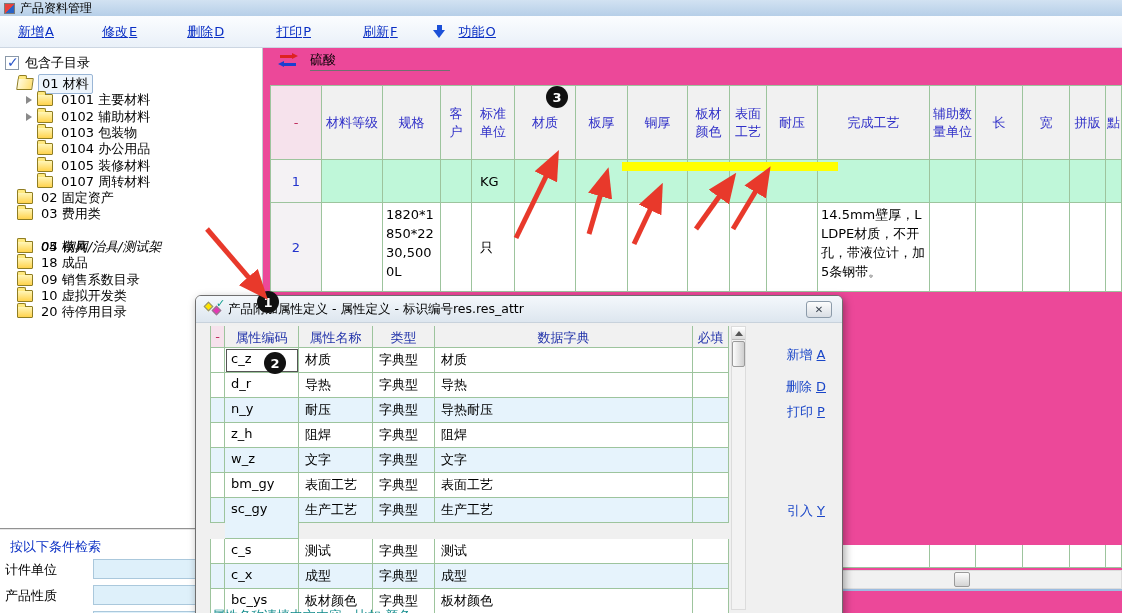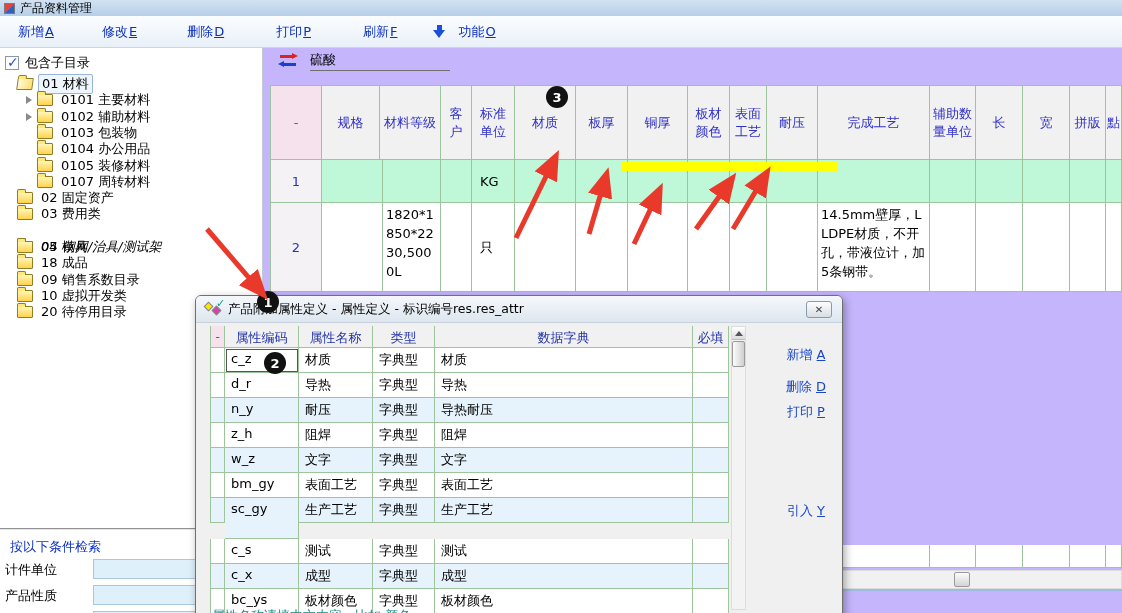--- a/index.html
+++ b/index.html
@@ -1,28 +1,28 @@
 <!DOCTYPE html>
 <html><head>
 <meta charset="utf-8">
 <style>
   * { margin:0; padding:0; box-sizing:border-box; }
   html,body { width:1122px; height:613px; }
   body { font-family:"DejaVu Sans","Liberation Sans",sans-serif; font-size:13px; color:#000; }
-  #root { position:relative; width:1122px; height:613px; overflow:hidden; background:#c4b5fd; }
+  #root { position:relative; width:1122px; height:613px; overflow:hidden; background:#ec4899; }
 
   
   #titlebar { position:absolute; left:0; top:0; width:1122px; height:16px;
     background:linear-gradient(#d2e2f2,#b6cfe8); display:flex; align-items:center; gap:5px;
     padding:0 4px; font-size:12px; }
   #app-icon { width:11px; height:11px; background:linear-gradient(135deg,#e8413c 50%,#2b62c4 50%); border:1px solid #7a7a7a; }
   #toolbar { position:absolute; left:0; top:16px; width:1122px; height:32px;
     background:linear-gradient(#fbfdff,#e9f0f8); border-bottom:1px solid #ccd6e2;
     display:flex; align-items:center; }
-  .tb-item { color:#0a2fc4; margin-left:8px; padding:3px 10px; cursor:default; white-space:nowrap; }
+  .tb-item { color:#0a2fc4; margin-left:8px; padding:3px 10px; cursor:default; white-space:nowrap;text-decoration:underline; }
   .tb-item u { margin-left:1px; }
   .tb-gap1{ margin-left:28px;text-align:center; } .tb-gap2{ margin-left:30px; } .tb-gap3{ margin-left:32px; }
   #func-arrow-icon { width:13px; height:13px; position:relative; margin-left:26px; }
   #func-arrow-icon::before { content:""; position:absolute; left:4px; top:0; width:5px; height:6px; background:#1b50d8; }
   #func-arrow-icon::after { content:""; position:absolute; left:0; top:5px;
     border-left:6.5px solid transparent; border-right:6.5px solid transparent; border-top:8px solid #1b50d8; }
 
   
   #left-panel { position:absolute; left:0; top:48px; width:263px; height:565px; background:#fff;
     border-right:1px solid #c3c9d0; }
@@ -248,22 +248,22 @@
     <span id="swap-icon">
         <span class="a1"></span>
         <span class="a2"></span>
       </span>
     <input id="filter-input" value="硫酸" style="">
   </div>
 
   <div id="main-grid">
       <div class="mg-row">
         <div class="mg-cell mg-h pink first" style="width: 52px; height: 75px;">-</div>
+        <div class="mg-cell mg-h" style="width: 61px; height: 75px;">材料等级</div>
         <div class="mg-cell mg-h" style="width: 58px; height: 75px;">规格</div>
-        <div class="mg-cell mg-h" style="width: 61px; height: 75px;">材料等级</div>
         <div class="mg-cell mg-h" style="width: 31px; height: 75px;">客户</div>
         <div class="mg-cell mg-h" style="width: 43px; height: 75px;">标准单位</div>
         <div class="mg-cell mg-h" style="width: 61px; height: 75px;">材质</div>
         <div class="mg-cell mg-h" style="width: 52px; height: 75px;">板厚</div>
         <div class="mg-cell mg-h" style="width: 60px; height: 75px;">铜厚</div>
         <div class="mg-cell mg-h" style="width: 42px; height: 75px;">板材颜色</div>
         <div class="mg-cell mg-h" style="width: 37px; height: 75px;">表面工艺</div>
         <div class="mg-cell mg-h" style="width: 51px; height: 75px;">耐压</div>
         <div class="mg-cell mg-h" style="width: 112px; height: 75px;">完成工艺</div>
         <div class="mg-cell mg-h" style="width: 46px; height: 75px;">辅助数量单位</div>

